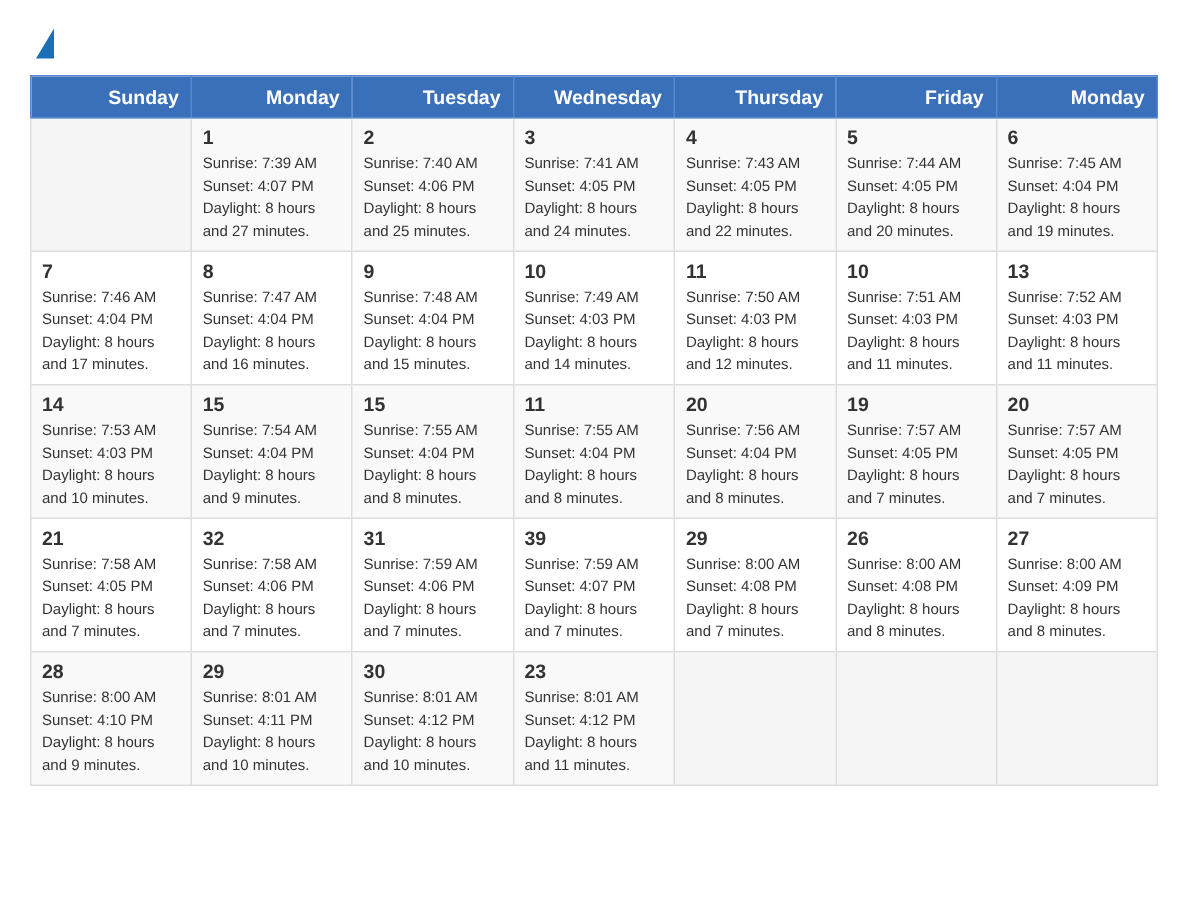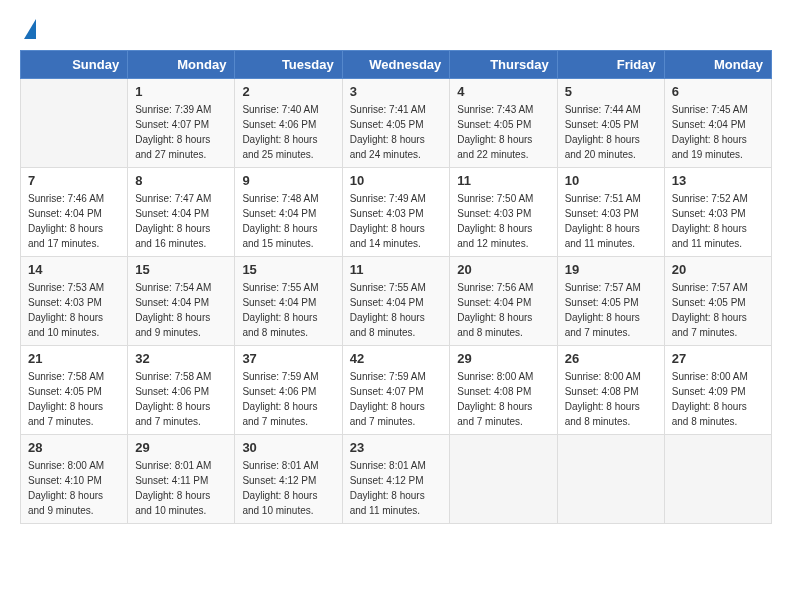--- a/index.html
+++ b/index.html
@@ -213,25 +213,25 @@
       <tr>
         <td>
           <span class="day-number">21</span>
           <div class="day-info">Sunrise: 7:58 AM<br>Sunset: 4:05 PM<br>Daylight: 8 hours<br>and 7 minutes.</div>
         </td>
         <td>
           <span class="day-number">32</span>
           <div class="day-info">Sunrise: 7:58 AM<br>Sunset: 4:06 PM<br>Daylight: 8 hours<br>and 7 minutes.</div>
         </td>
         <td>
-          <span class="day-number">37</span>
+          <span class="day-number">31</span>
           <div class="day-info">Sunrise: 7:59 AM<br>Sunset: 4:06 PM<br>Daylight: 8 hours<br>and 7 minutes.</div>
         </td>
         <td>
-          <span class="day-number">42</span>
+          <span class="day-number">39</span>
           <div class="day-info">Sunrise: 7:59 AM<br>Sunset: 4:07 PM<br>Daylight: 8 hours<br>and 7 minutes.</div>
         </td>
         <td>
           <span class="day-number">29</span>
           <div class="day-info">Sunrise: 8:00 AM<br>Sunset: 4:08 PM<br>Daylight: 8 hours<br>and 7 minutes.</div>
         </td>
         <td>
           <span class="day-number">26</span>
           <div class="day-info">Sunrise: 8:00 AM<br>Sunset: 4:08 PM<br>Daylight: 8 hours<br>and 8 minutes.</div>
         </td>

